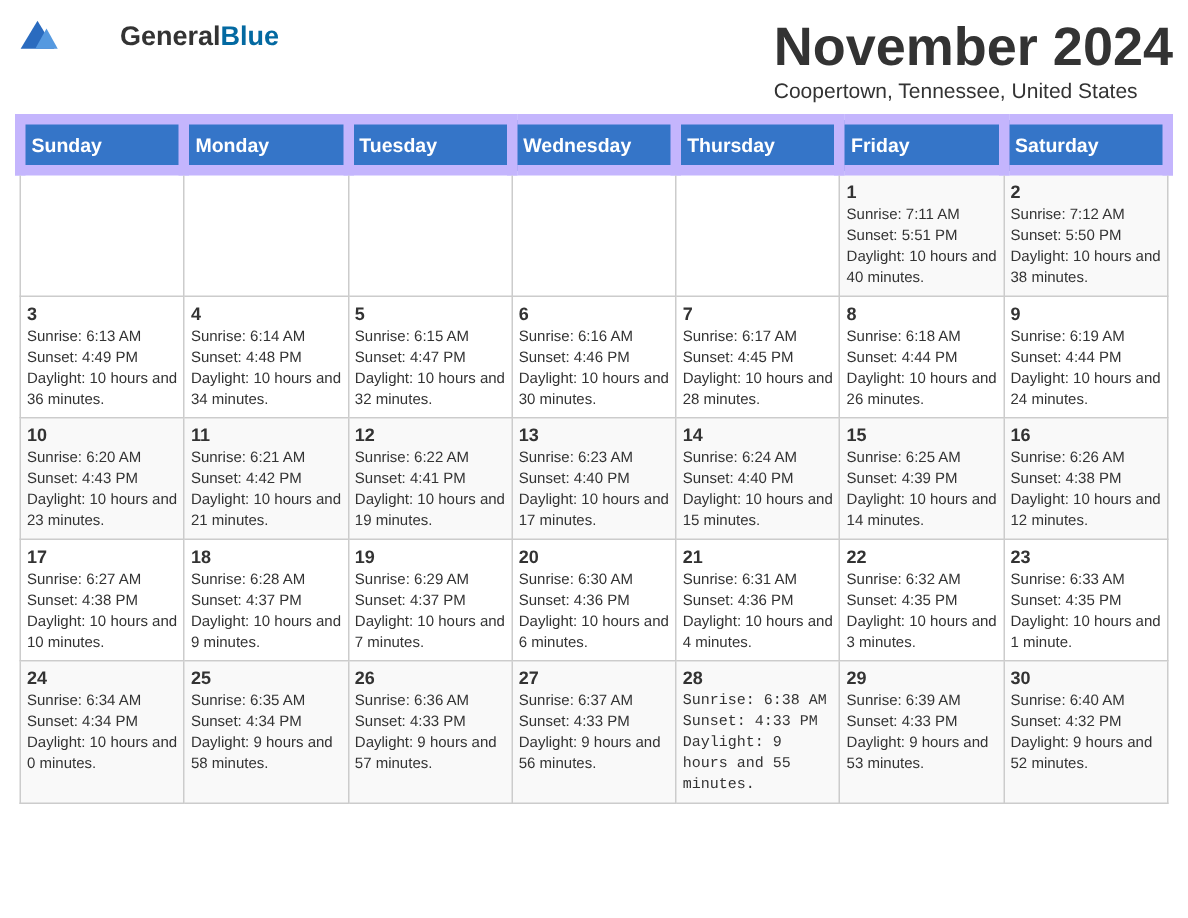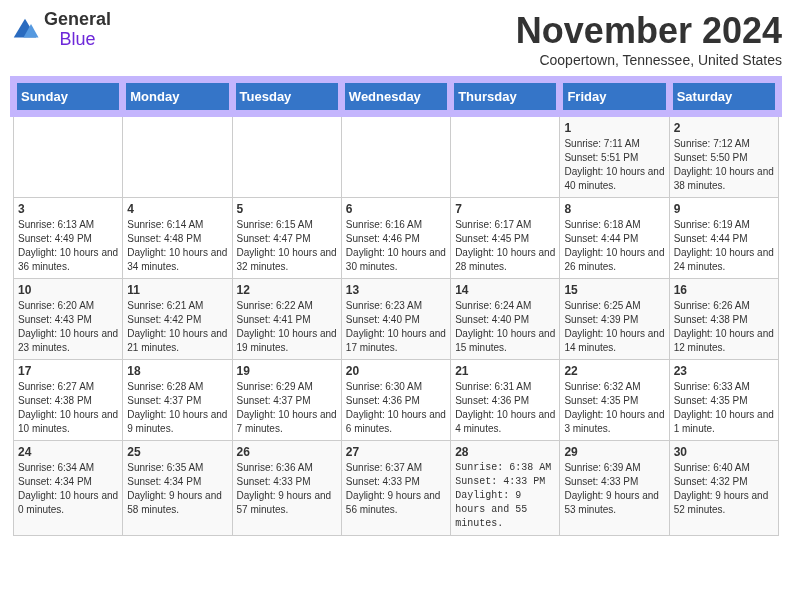--- a/index.html
+++ b/index.html
@@ -16,40 +16,41 @@
       align-items: flex-start;
       margin-bottom: 8px;
     }
     .logo {
       display: flex;
       align-items: center;
       gap: 4px;
     }
     .logo-text {
       display: flex;
-      flex-direction: column;
+      flex-direction: row;
       line-height: 1.1;
+      margin-left: 36px;
     }
     .logo-general {
       font-size: 18px;
       font-weight: bold;
       color: #333;
     }
     .logo-blue {
       font-size: 18px;
-      font-weight: normal;
-      color: #6d28d9;
+      font-weight: bold;
+      color: #0369a1;
       text-align: center;
     }
     .logo-icon {
       width: 30px;
       height: 30px;
     }
     .title-area {
-      text-align: right;
+      text-align: left;
       margin-left: 40px;
     }
     .month-title {
       font-size: 36px;
       font-weight: bold;
       color: #333;
     }
     .location-title {
       font-size: 14px;
       color: #333;

